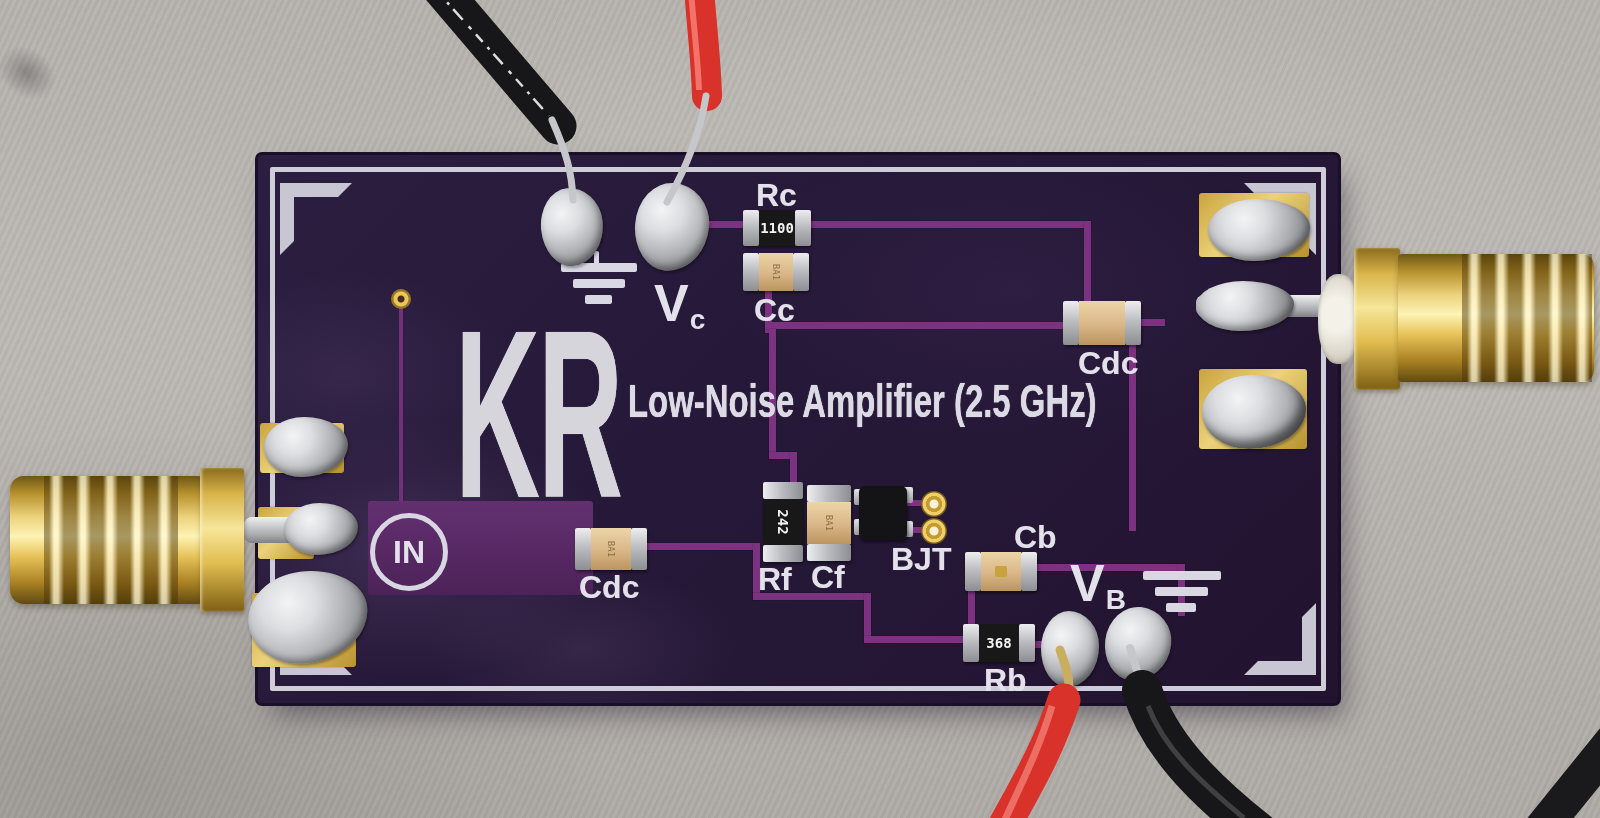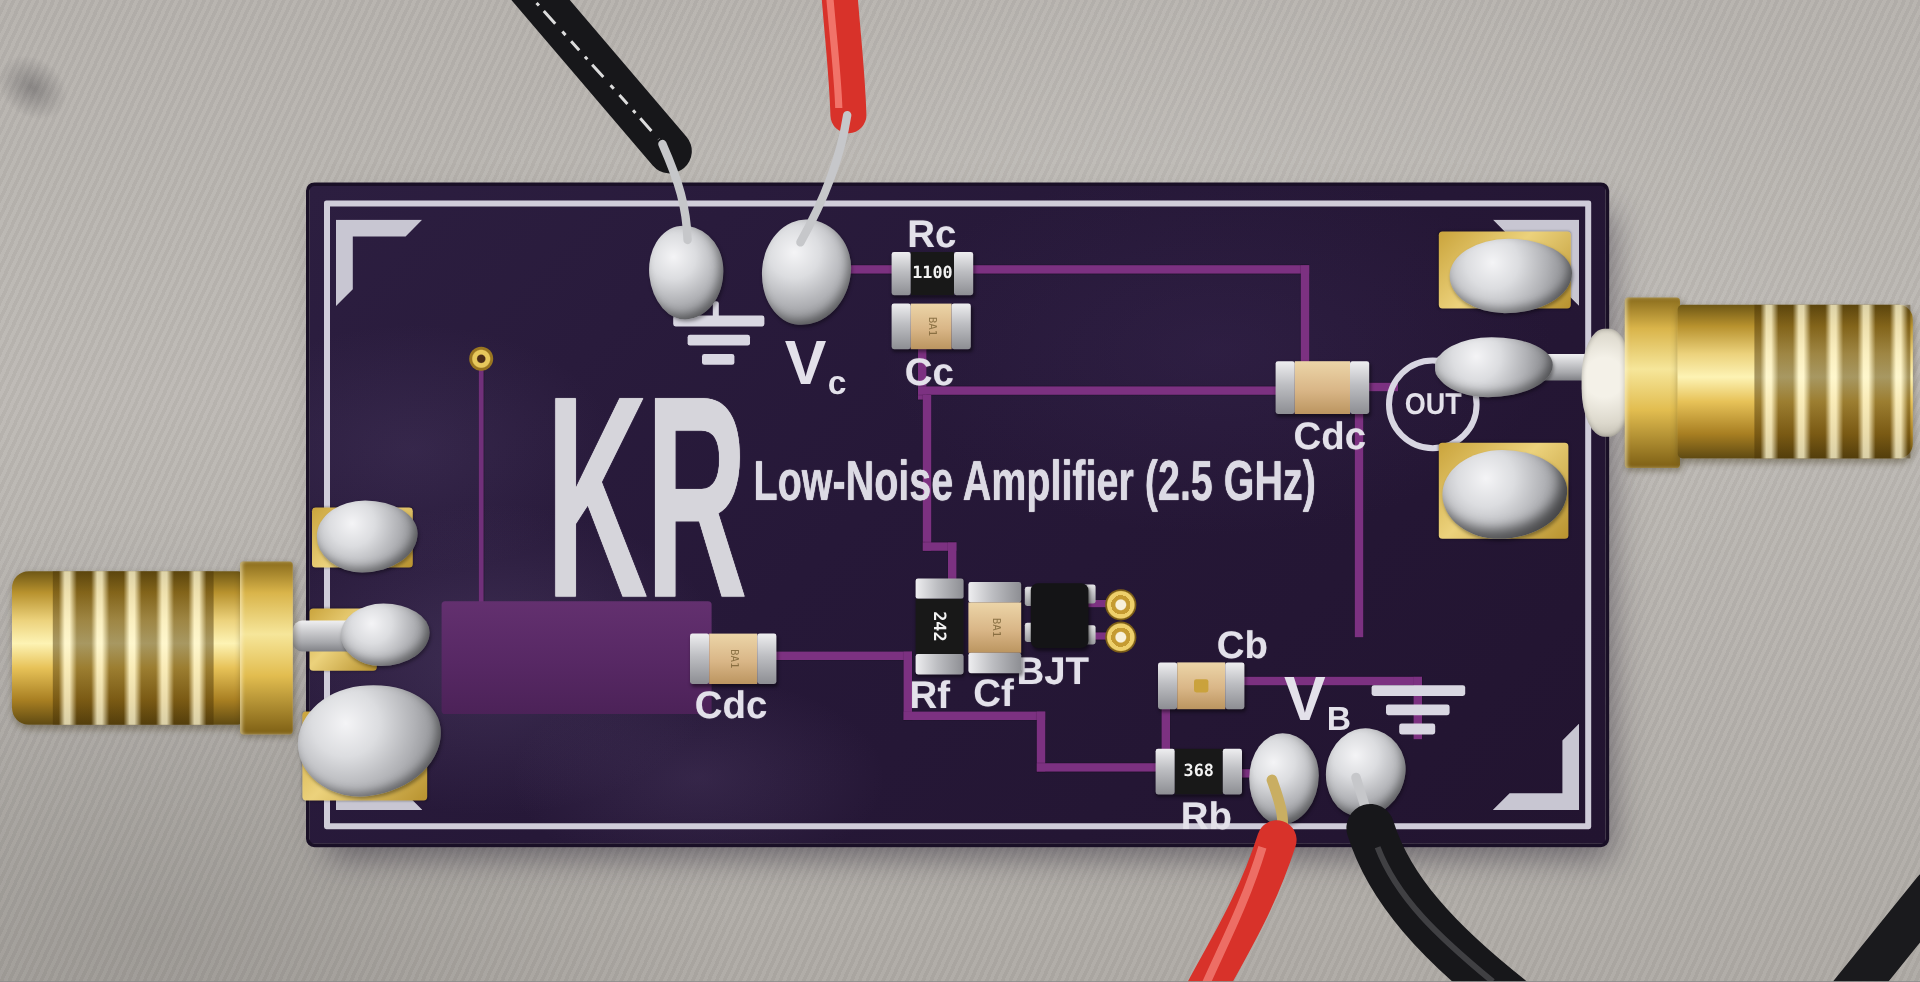--- a/index.html
+++ b/index.html
@@ -111,42 +111,42 @@
     <div class="trace" style="left:773px;top:486px;width:22px;height:7px;"></div>
     <div class="trace" style="left:645px;top:345px;width:20px;height:6px;"></div>
     <div class="trace" style="left:645px;top:372px;width:20px;height:6px;"></div>
     <div class="trace" style="left:141px;top:152px;width:4px;height:196px;background:#71307a;"></div>
     <div class="wide-trace"></div>
     <div class="via-sm" style="left:133px;top:134px;"></div>
 
     <div class="lbl kr" style="left:197px;top:166px;">KR</div>
     <div class="lbl title" style="left:370px;top:218px;">Low-Noise Amplifier (2.5 GHz)</div>
 
-    <div class="port-circle" style="left:897px;top:143px;">
-      <span style="font-size:25px;transform:scaleX(.9);">OUT</span>
+    <div class="port-circle" style="left:112px;top:358px;">
+      <span style="font-size:32px;">IN</span>
     </div>
 
     <div class="lbl vlab" style="left:396px;top:90px;margin-top:28px;"><span>V</span><sub>c</sub></div>
     <div class="lbl vlab" style="left:812px;top:398px;"><span>V</span><sub>B</sub></div>
 
     <div class="gbar" style="left:336px;top:96px;width:5px;height:14px;"></div>
     <div class="gbar" style="left:303px;top:108px;width:76px;height:9px;"></div>
     <div class="gbar" style="left:315px;top:124px;width:52px;height:9px;"></div>
     <div class="gbar" style="left:327px;top:140px;width:27px;height:9px;"></div>
     <div class="gbar" style="left:885px;top:416px;width:78px;height:9px;"></div>
     <div class="gbar" style="left:897px;top:432px;width:53px;height:9px;"></div>
     <div class="gbar" style="left:908px;top:448px;width:30px;height:9px;"></div>
 
     <div class="lbl ref" style="left:498px;top:22px;">Rc</div>
     <div class="lbl ref" style="left:496px;top:137px;">Cc</div>
     <div class="lbl ref" style="left:820px;top:190px;">Cdc</div>
     <div class="lbl ref" style="left:321px;top:414px;">Cdc</div>
     <div class="lbl ref" style="left:500px;top:406px;">Rf</div>
     <div class="lbl ref" style="left:553px;top:404px;">Cf</div>
-    <div class="lbl ref" style="left:589px;top:386px;">BJT</div>
+    <div class="lbl ref" style="left:633px;top:386px;">BJT</div>
     <div class="lbl ref" style="left:756px;top:364px;">Cb</div>
     <div class="lbl ref" style="left:726px;top:507px;">Rb</div>
 
     <div class="comp" style="left:485px;top:55px;width:68px;height:36px;">
       <div class="term"></div>
       <div class="body-res">
           <span class="mark">1100</span>
         </div>
       <div class="term"></div>
     </div>

